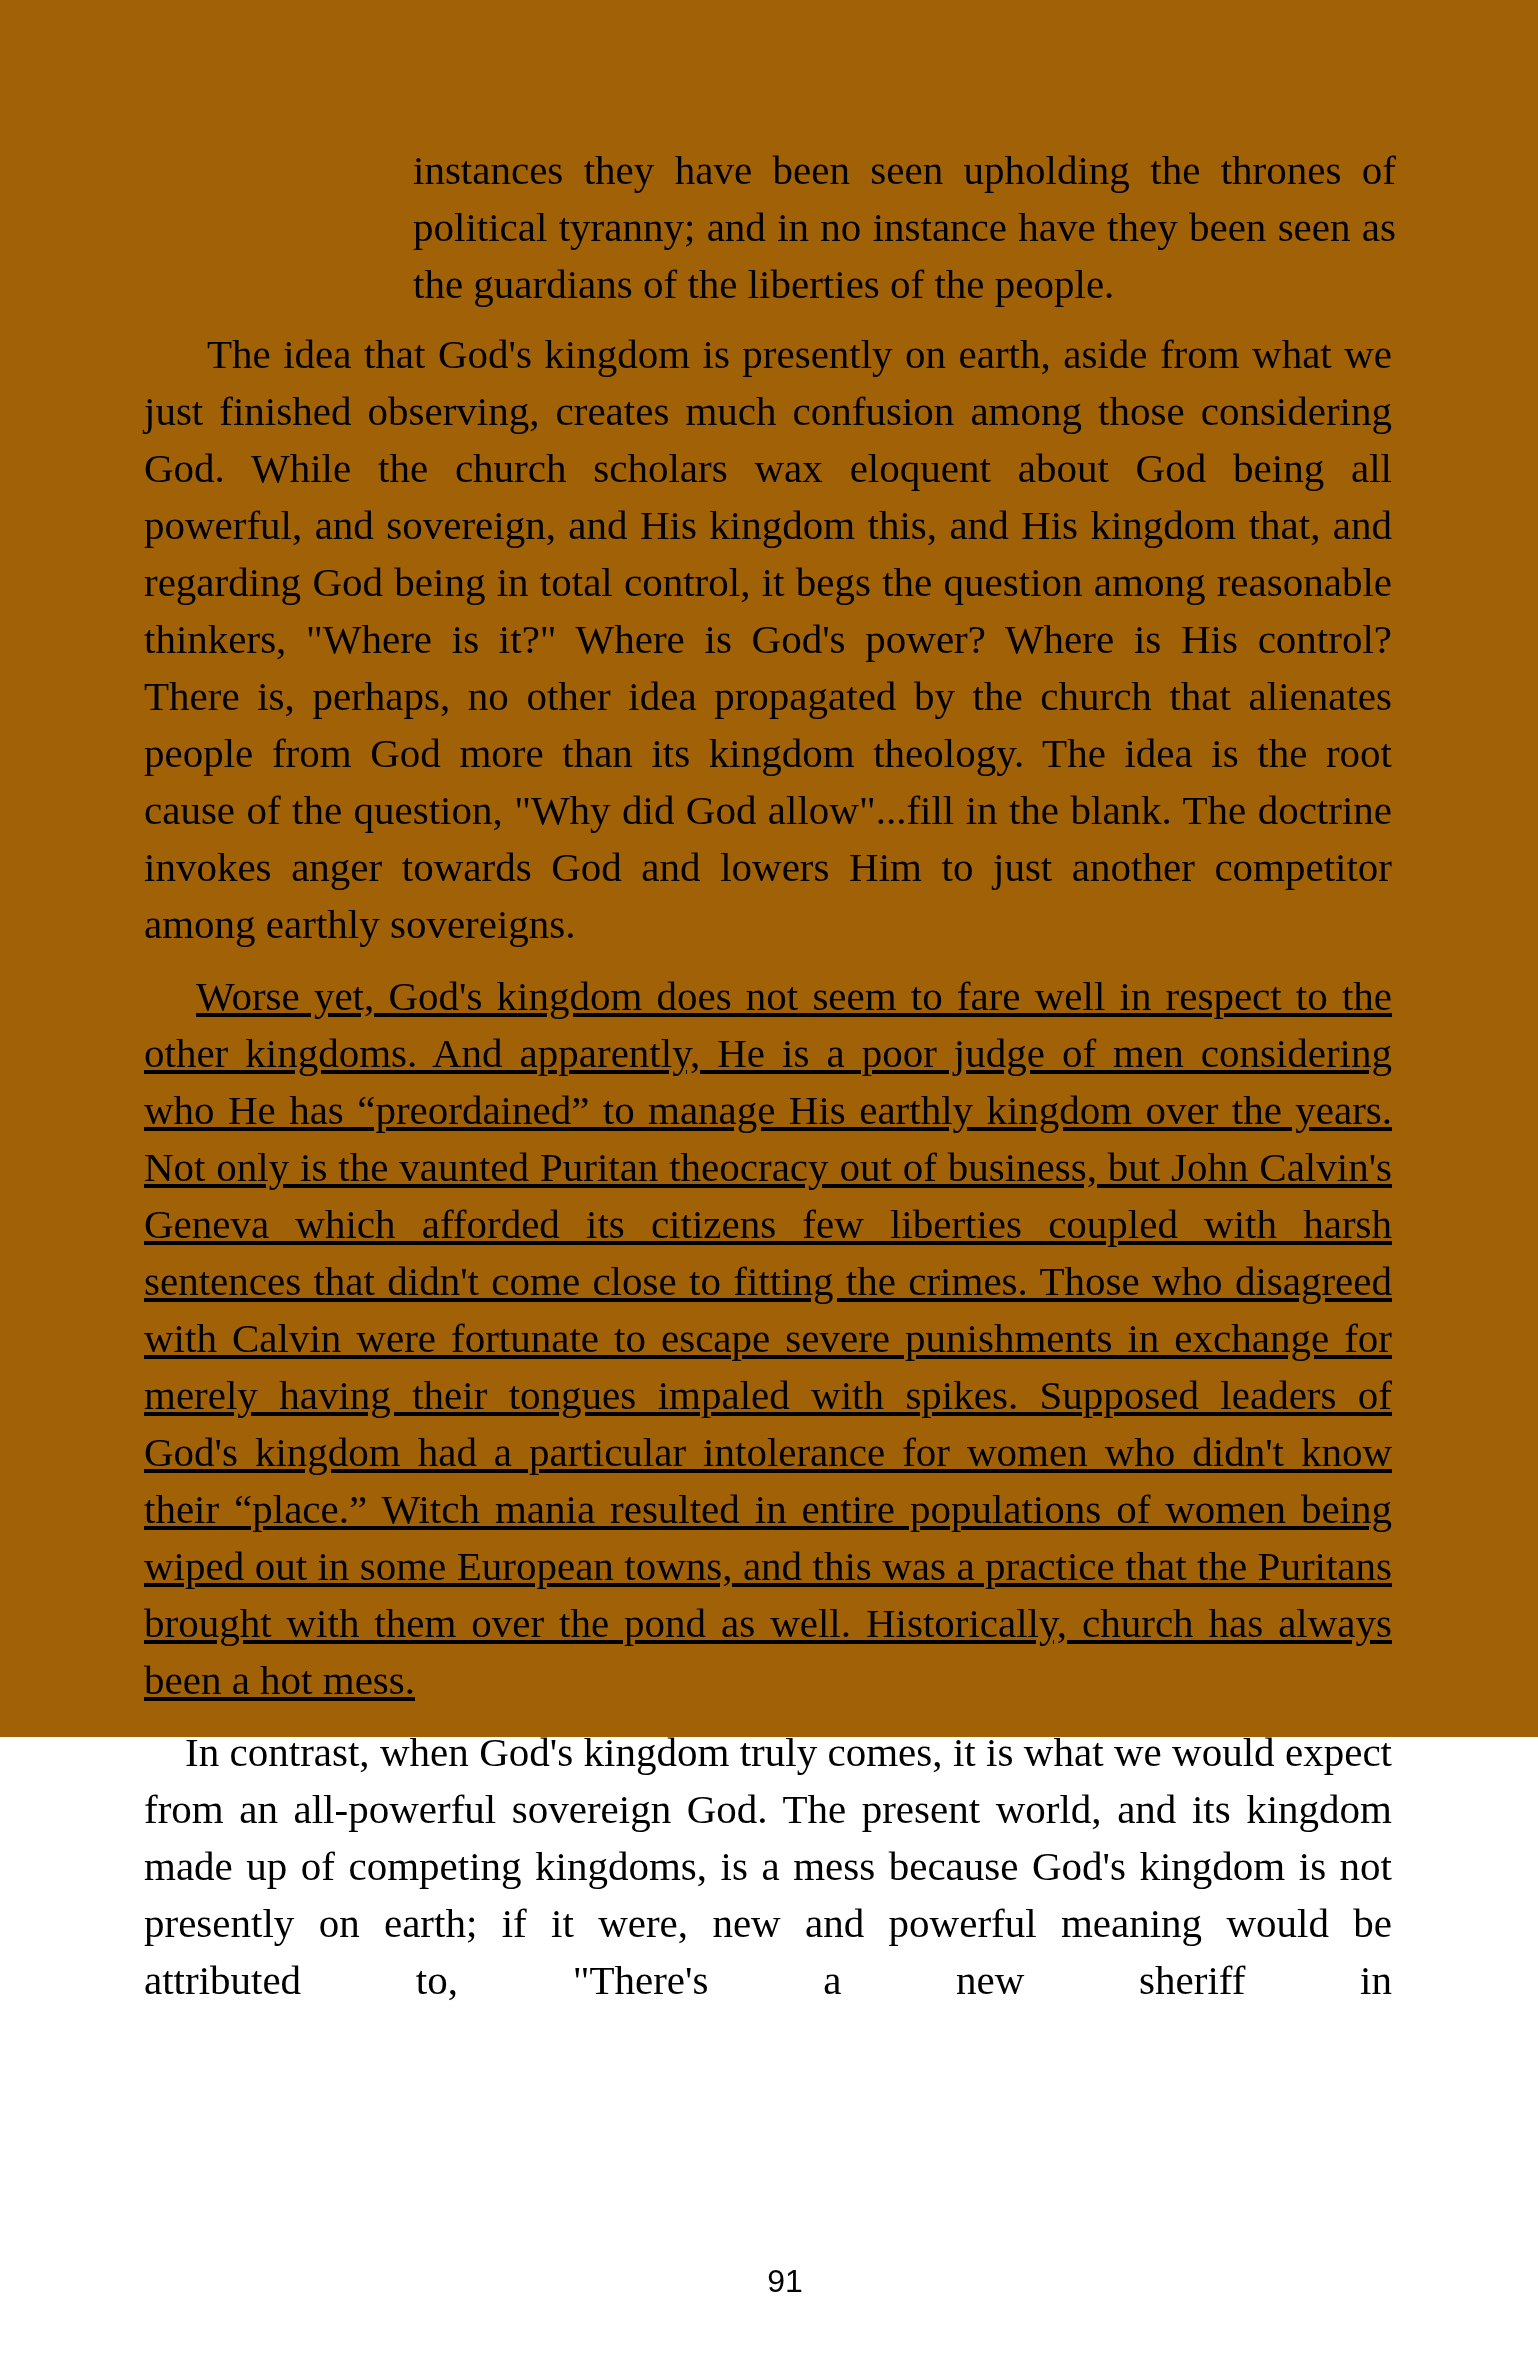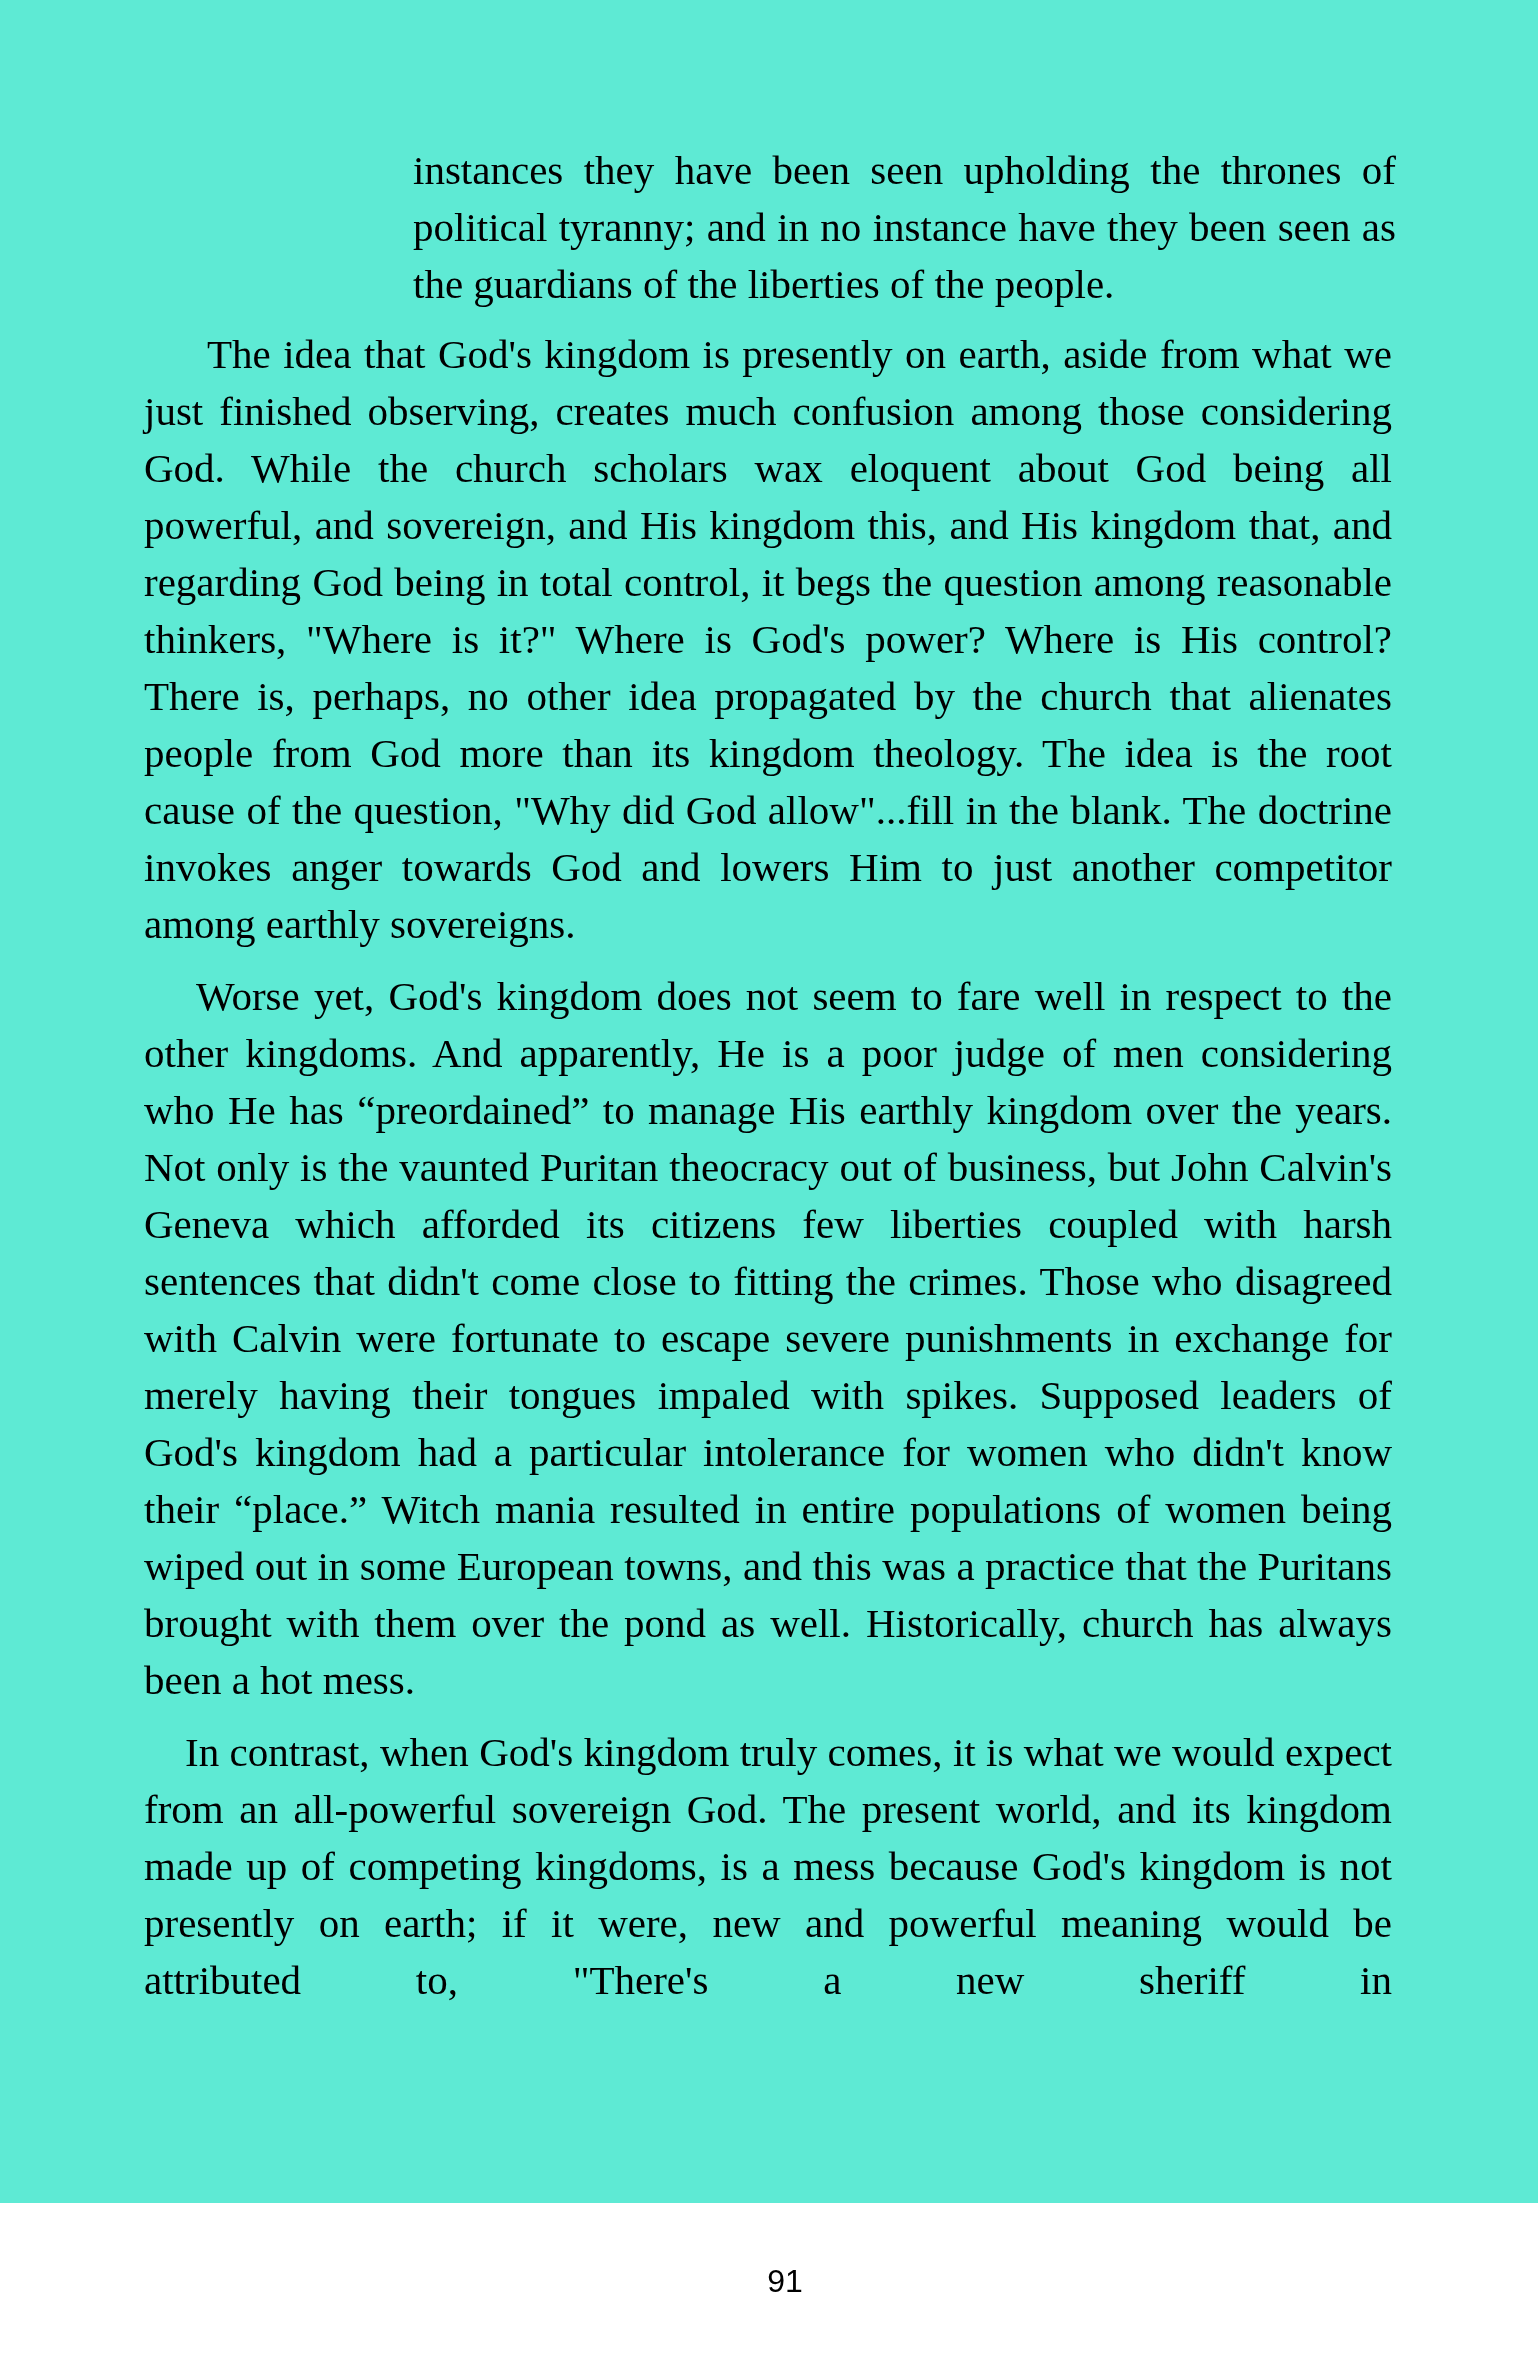--- a/index.html
+++ b/index.html
@@ -12,22 +12,22 @@
       height: 2377px;
       position: relative;
       overflow: hidden;
       color: #000000;
     }
     .page {
       position: absolute;
       left: 0;
       top: 0;
       width: 1538px;
-      height: 2203px;
-      background: #5eead4;
+      height: 1737px;
+      background: #a16207;
     }
     .text-column {
       position: absolute;
       left: 140px;
       top: 142px;
       width: 1256px;
       font-family: "Liberation Serif", "DejaVu Serif", serif;
       font-size: 41px;
       line-height: 57px;
       color: #000000;
@@ -38,21 +38,21 @@
       text-align: justify;
       text-align-last: left;
     }
     .para {
       margin: 4px;
       padding: 0;
       text-align: justify;
       text-align-last: left;
     }
     .para-1 { margin-top: 13px; text-indent: 63px; }
-    .para-2 { margin-top: 15px; text-indent: 52px; }
+    .para-2 { margin-top: 15px; text-indent: 52px; text-decoration: underline; }
     .para-3 { margin-top: 15px; text-indent: 41px; }
     .para-3 { text-align-last: justify; }
     .page-number {
       position: absolute;
       left: 16px;
       width: 1538px;
       top: 2263px;
       text-align: center;
       font-family: "Liberation Sans", "DejaVu Sans", sans-serif;
       font-size: 32px;

